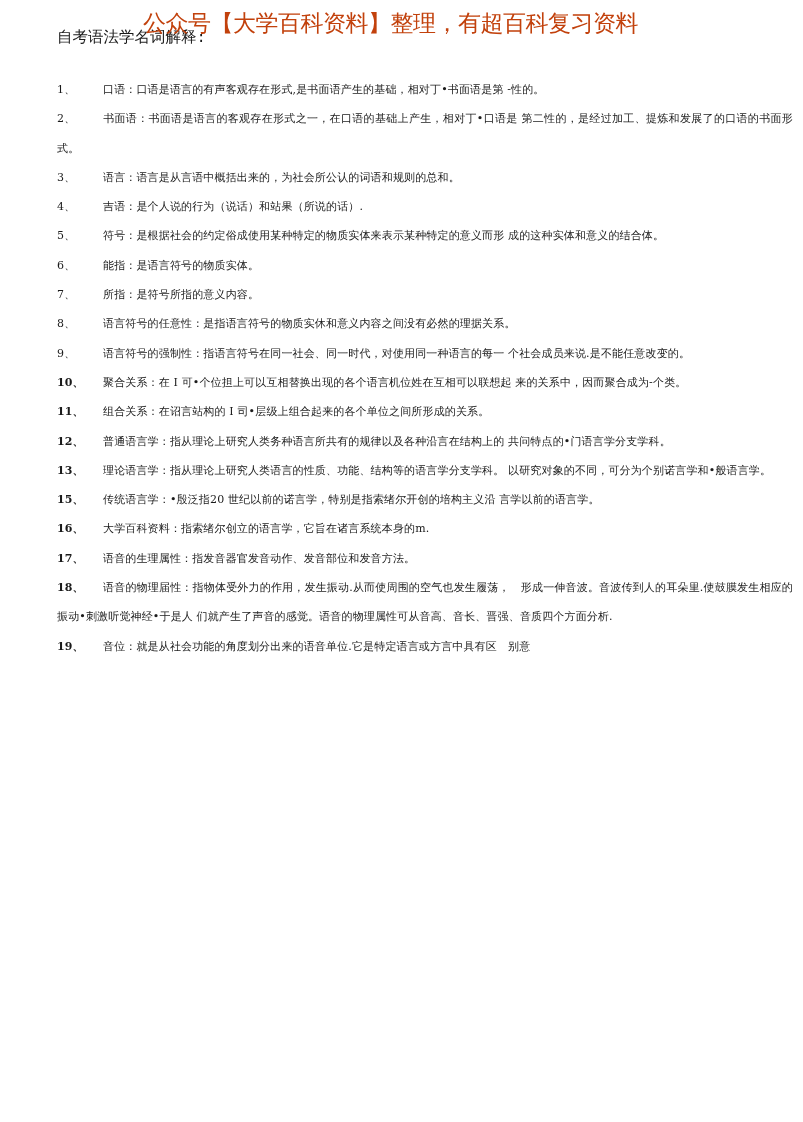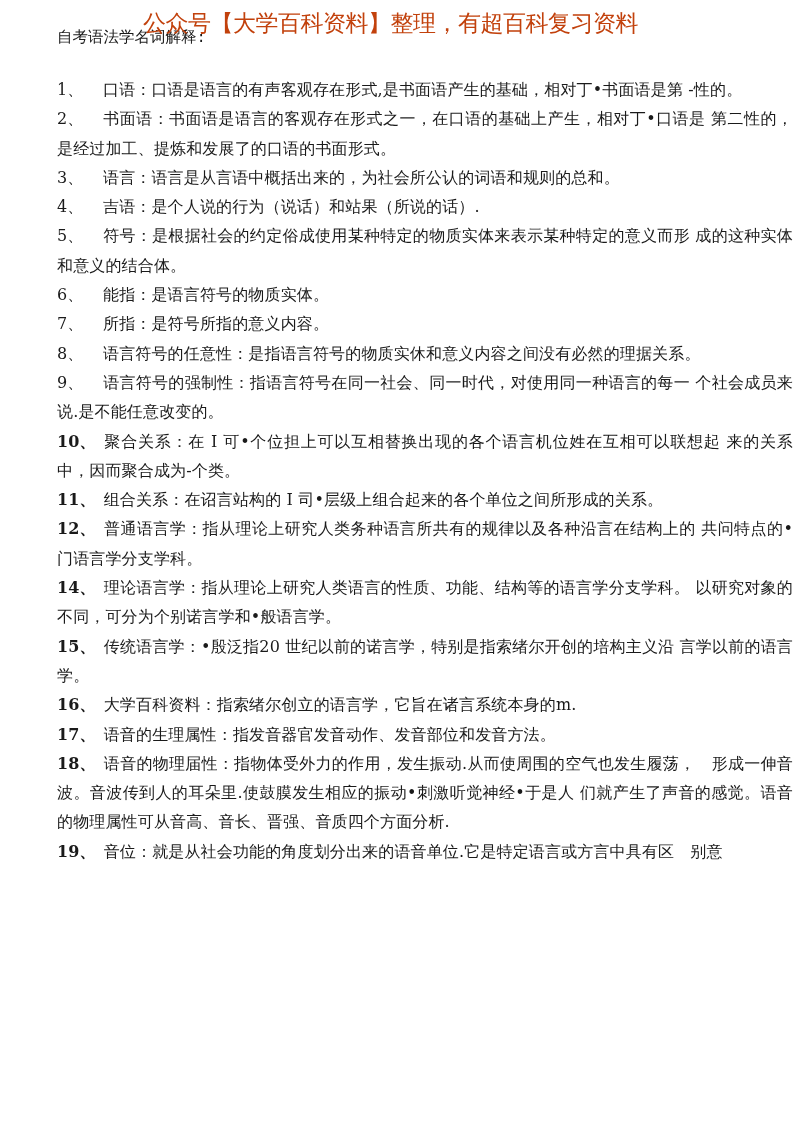--- a/index.html
+++ b/index.html
@@ -37,21 +37,21 @@
       z-index: 1;
       font-family: Liberation Mono, monospace;
     }
     .content {
       position: absolute;
       left: 57px;
       top: 75px;
       width: 736px;
     }
     .entry {
-      font-size: 16px;
+      font-size: 11px;
       line-height: 29.3px;
       text-align: justify;
       word-break: break-all;
       letter-spacing: 0.15px;
       margin: 0;
     }
     .entry .num {
       display: inline-block;
       min-width: 38px;
       padding-right: 8px;
@@ -75,19 +75,19 @@
   <p class="entry"><span class="num">3、</span><span>语言：语言是从言语中概括出来的，为社会所公认的词语和规则的总和。</span></p>
   <p class="entry"><span class="num">4、</span><span>吉语：是个人说的行为（说话）和站果（所说的话）.</span></p>
   <p class="entry"><span class="num">5、</span><span>符号：是根据社会的约定俗成使用某种特定的物质实体来表示某种特定的意义而形 成的这种实体和意义的结合体。</span></p>
   <p class="entry"><span class="num">6、</span><span>能指：是语言符号的物质实体。</span></p>
   <p class="entry"><span class="num">7、</span><span>所指：是符号所指的意义内容。</span></p>
   <p class="entry"><span class="num">8、</span><span>语言符号的任意性：是指语言符号的物质实休和意义内容之间没有必然的理据关系。</span></p>
   <p class="entry"><span class="num">9、</span><span>语言符号的强制性：指语言符号在同一社会、同一时代，对使用同一种语言的每一 个社会成员来说.是不能任意改变的。</span></p>
   <p class="entry two-digit"><span class="num">10、</span><span>聚合关系：在 I 可•个位担上可以互相替换出现的各个语言机位姓在互相可以联想起 来的关系中，因而聚合成为-个类。</span></p>
   <p class="entry two-digit"><span class="num">11、</span><span>组合关系：在诏言站构的 I 司•层级上组合起来的各个单位之间所形成的关系。</span></p>
   <p class="entry two-digit"><span class="num">12、</span><span>普通语言学：指从理论上研究人类务种语言所共有的规律以及各种沿言在结构上的 共问特点的•门语言学分支学科。</span></p>
-  <p class="entry two-digit"><span class="num">14、</span><span>理论语言学：指从理论上研究人类语言的性质、功能、结构等的语言学分支学科。 以研究对象的不同，可分为个别诺言学和•般语言学。</span></p>
+  <p class="entry two-digit"><span class="num">13、</span><span>理论语言学：指从理论上研究人类语言的性质、功能、结构等的语言学分支学科。 以研究对象的不同，可分为个别诺言学和•般语言学。</span></p>
   <p class="entry two-digit"><span class="num">15、</span><span>传统语言学：•殷泛指20 世纪以前的诺言学，特别是指索绪尔开创的培构主义沿 言学以前的语言学。</span></p>
   <p class="entry two-digit"><span class="num">16、</span><span>大学百科资料：指索绪尔创立的语言学，它旨在诸言系统本身的m.</span></p>
   <p class="entry two-digit"><span class="num">17、</span><span>语音的生理属性：指发音器官发音动作、发音部位和发音方法。</span></p>
   <p class="entry two-digit"><span class="num">18、</span><span>语音的物理届性：指物体受外力的作用，发生振动.从而使周围的空气也发生履荡，　形成一伸音波。音波传到人的耳朵里.使鼓膜发生相应的振动•刺激听觉神经•于是人 们就产生了声音的感觉。语音的物理属性可从音高、音长、晋强、音质四个方面分析.</span></p>
   <p class="entry two-digit"><span class="num">19、</span><span>音位：就是从社会功能的角度划分出来的语音单位.它是特定语言或方言中具有区　别意</span></p>
 </div>
 
 </body></html>

